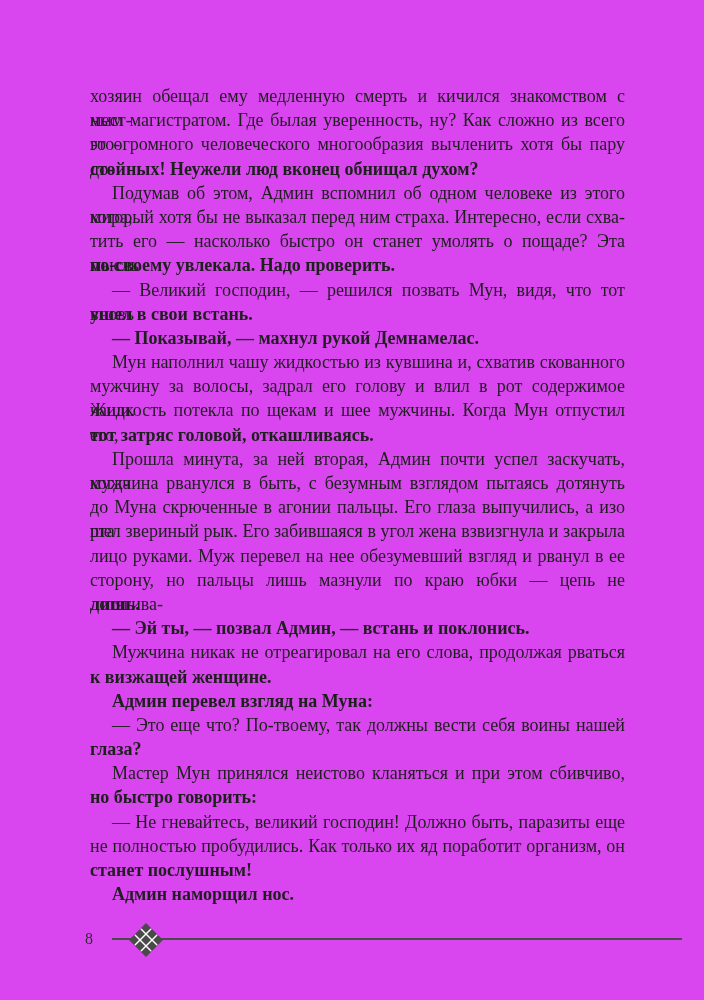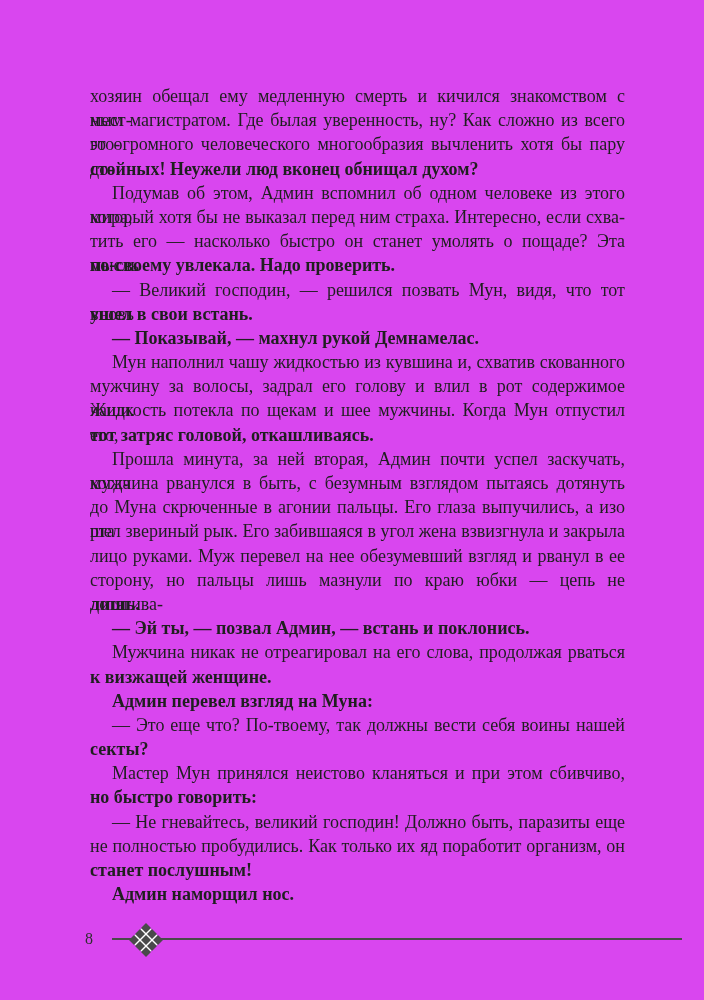--- a/index.html
+++ b/index.html
@@ -85,21 +85,21 @@
     <div class="ln">до Муна скрюченные в агонии пальцы. Его глаза выпучились, а изо рта</div>
     <div class="ln">шел звериный рык. Его забившаяся в угол жена взвизгнула и закрыла</div>
     <div class="ln">лицо руками. Муж перевел на нее обезумевший взгляд и рванул в ее</div>
     <div class="ln">сторону, но пальцы лишь мазнули по краю юбки — цепь не дотягива-</div>
     <div class="ln last">лишь.</div>
     <div class="ln ind last">— Эй ты, — позвал Админ, — встань и поклонись.</div>
     <div class="ln ind">Мужчина никак не отреагировал на его слова, продолжая рваться</div>
     <div class="ln last">к визжащей женщине.</div>
     <div class="ln ind last">Админ перевел взгляд на Муна:</div>
     <div class="ln ind">— Это еще что? По-твоему, так должны вести себя воины нашей</div>
-    <div class="ln last">секты?</div>
+    <div class="ln last">глаза?</div>
     <div class="ln ind">Мастер Мун принялся неистово кланяться и при этом сбивчиво,</div>
     <div class="ln last">но быстро говорить:</div>
     <div class="ln ind">— Не гневайтесь, великий господин! Должно быть, паразиты еще</div>
     <div class="ln">не полностью пробудились. Как только их яд поработит организм, он</div>
     <div class="ln last">станет послушным!</div>
     <div class="ln ind last">Админ наморщил нос.</div>
   </div>
 
   <div class="footer">
     <span class="page-number">8</span>

